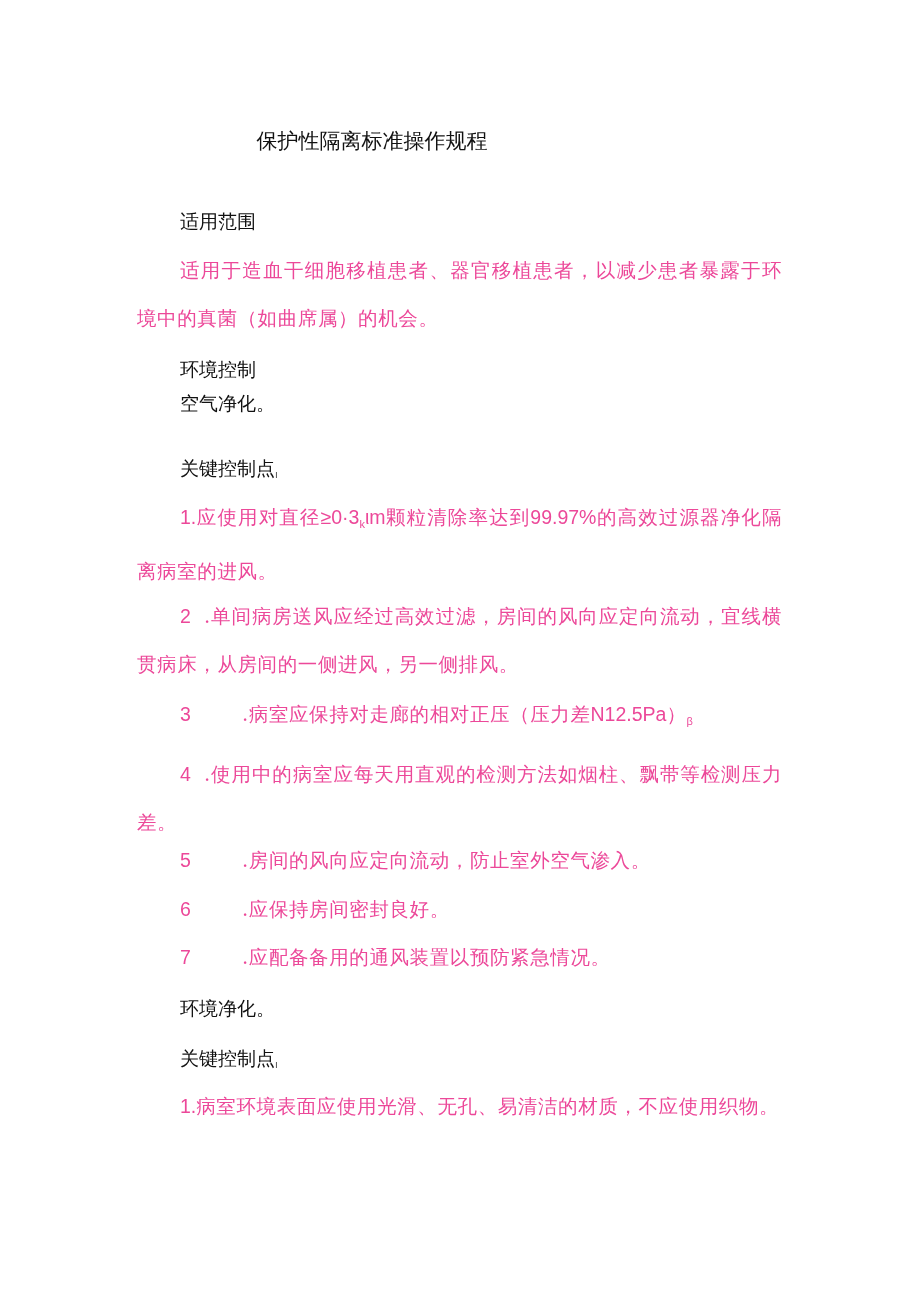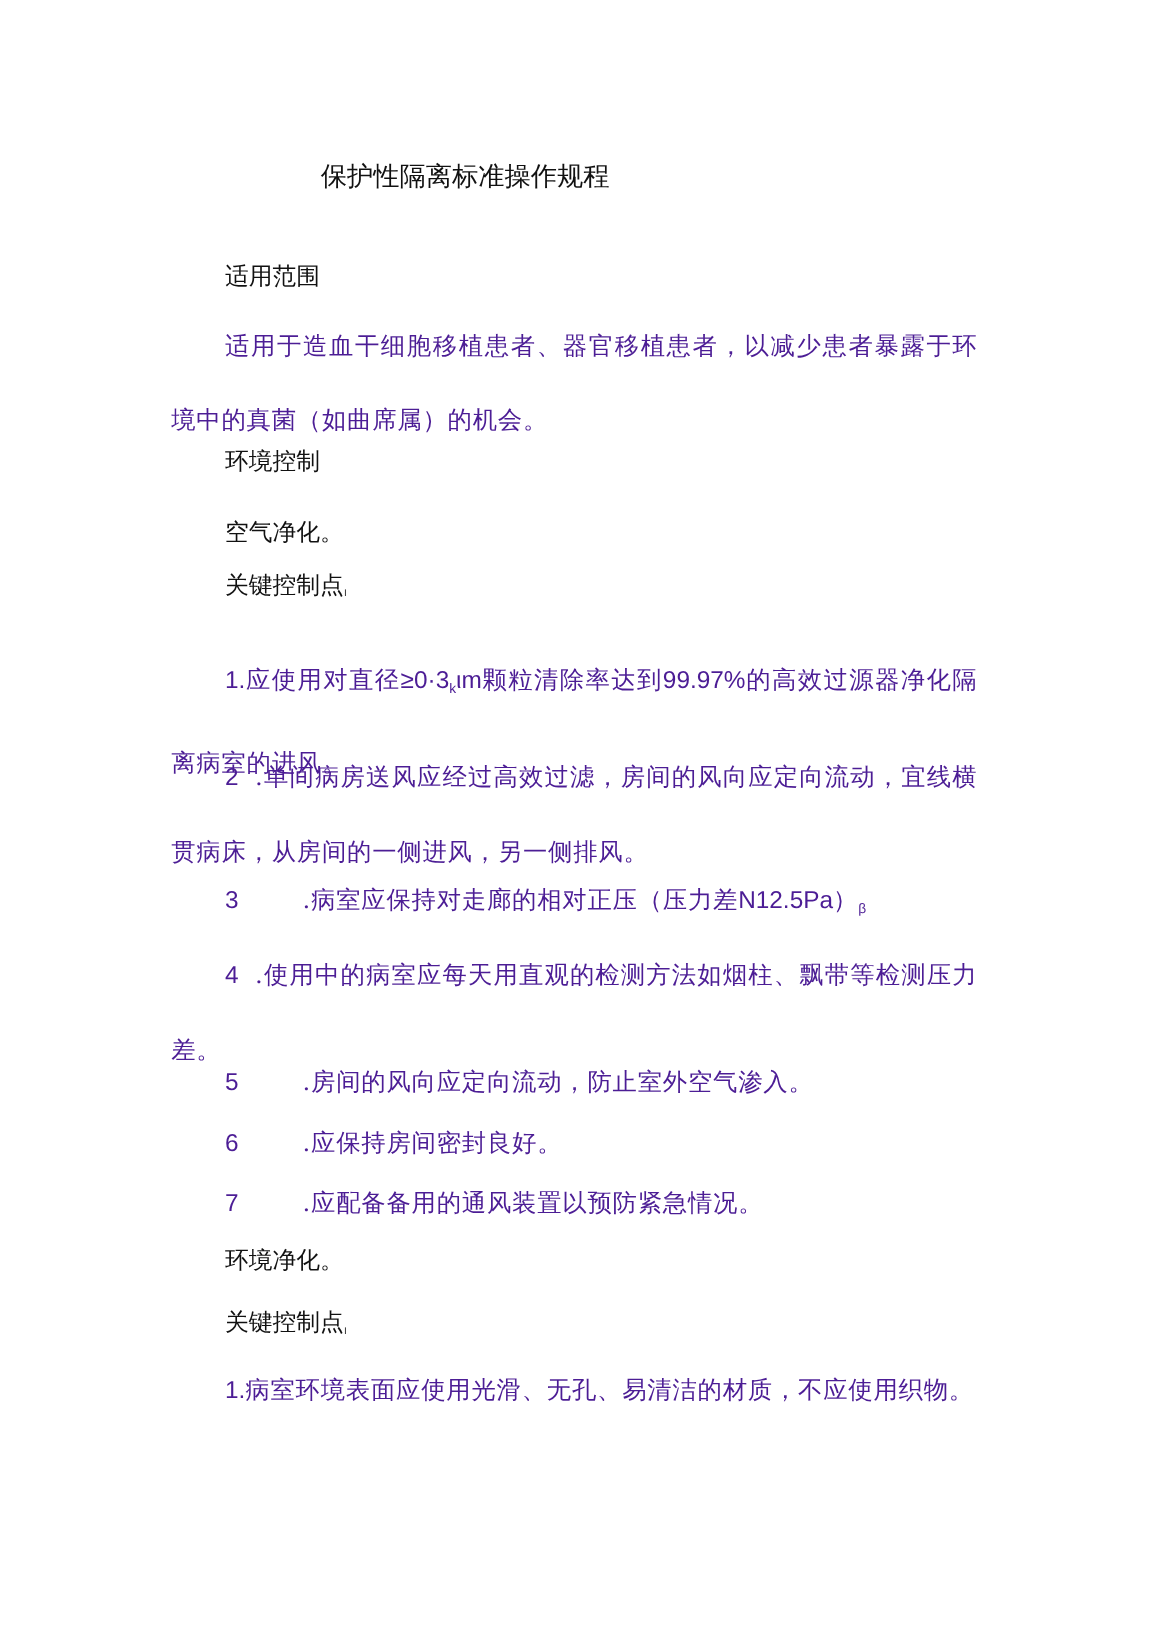--- a/index.html
+++ b/index.html
@@ -42,25 +42,25 @@
       font-family: "DejaVu Sans", sans-serif;
       font-size: 19px;
       line-height: 30px;
       padding-left: 43px;
       color: #111;
       white-space: nowrap;
     }
     .para {
       font-family: "DejaVu Serif", serif;
       font-size: 19.5px;
-      line-height: 59px;
+      line-height: 48px;
       text-indent: 43px;
       text-align: justify;
       text-align-last: left;
-      color: #4c1d95;
+      color: #ec4899;
       letter-spacing: 0.6px;
     }
     .para .num {
       font-family: "Liberation Sans", sans-serif;
       display: inline-block;
       text-indent: 0;
       letter-spacing: 0;
     }
     .para .num.wide {
       width: 62px;
@@ -90,27 +90,27 @@
 
 <div class="title">保护性隔离标准操作规程</div>
 
 <div class="page">
 
   <div class="block heading" style="top:190px;">适用范围</div>
   <div class="block para" style="top:231px;">适用于造血干细胞移植患者、器官移植患者，以减少患者暴露于环境中的真菌（如曲席属）的机会。</div>
 
   <div class="block heading" style="top:338px;">环境控制</div>
 
-  <div class="block heading" style="top:395px;">空气净化。</div>
+  <div class="block heading" style="top:372px;">空气净化。</div>
 
   <div class="block heading" style="top:437px;">
     <span>关键控制点</span><span class="marker">ı</span>
   </div>
 
-  <div class="block para" style="top:498px;">
+  <div class="block para" style="top:477px;">
     <span class="latin">1.</span><span>应使用对直径</span><span class="latin">≥0·3</span><span class="sub">k</span><span class="latin">ιm</span><span>颗粒清除率达到</span><span class="latin">99.97%</span><span>的高效过源器净化隔离病室的进风。</span>
   </div>
 
   <div class="block para" style="top:576px;">
     <span class="num mid">2</span><span>.</span><span>单间病房送风应经过高效过滤，房间的风向应定向流动，宜线横贯病床，从房间的一侧进风，另一侧排风。</span>
   </div>
 
   <div class="block para" style="top:674px;">
     <span class="num wide">3</span><span>.</span><span>病室应保持对走廊的相对正压（压力差</span><span class="latin">N12.5Pa</span><span>）</span><span class="sub">β</span>
   </div>

